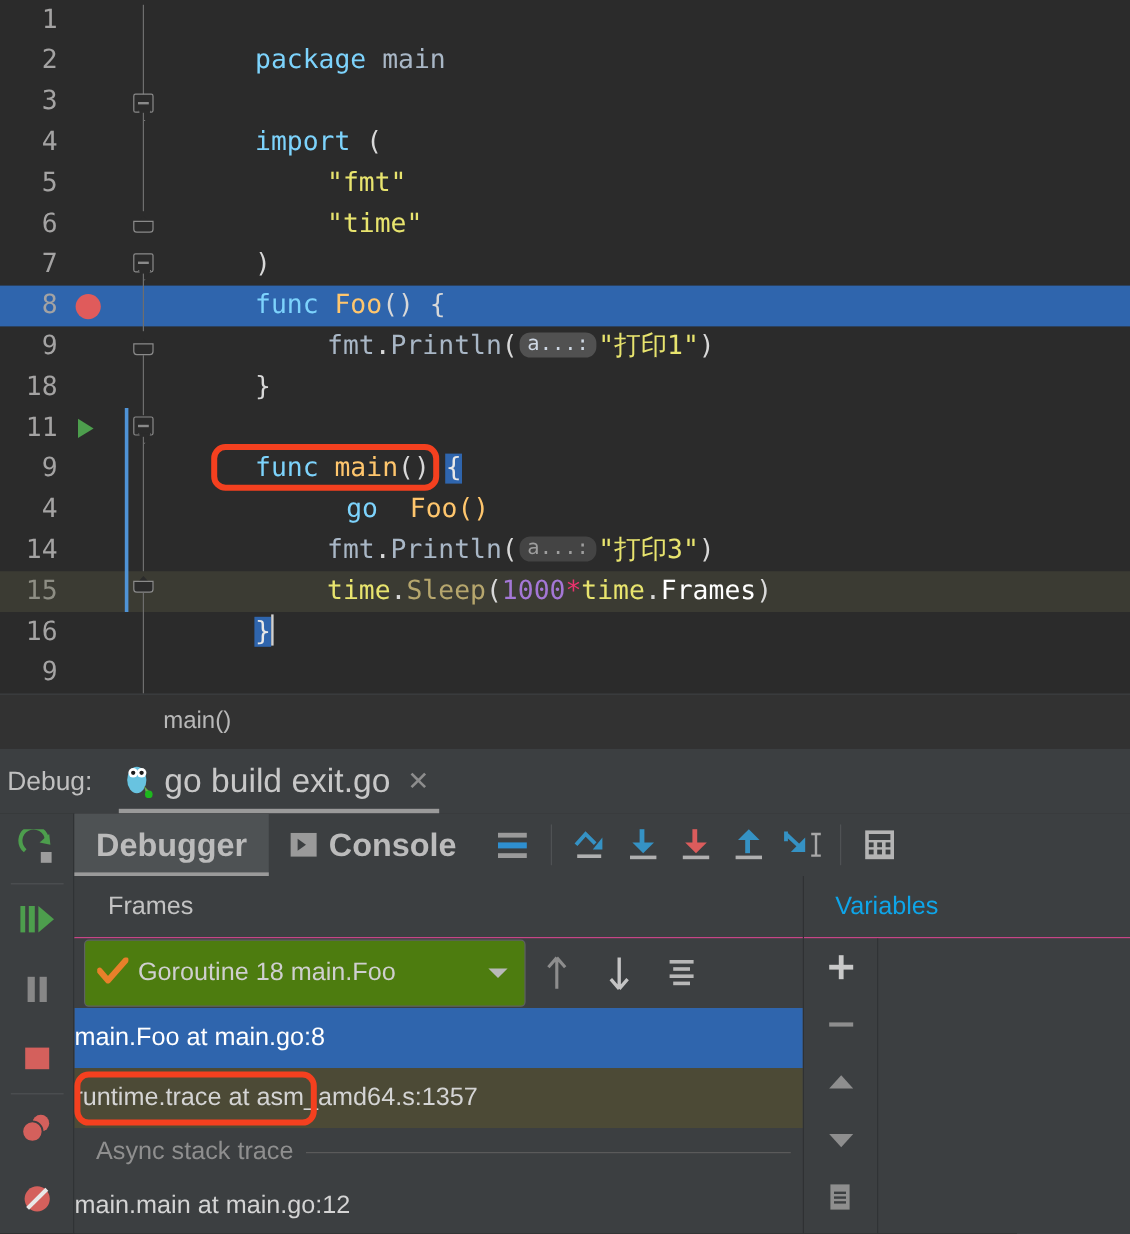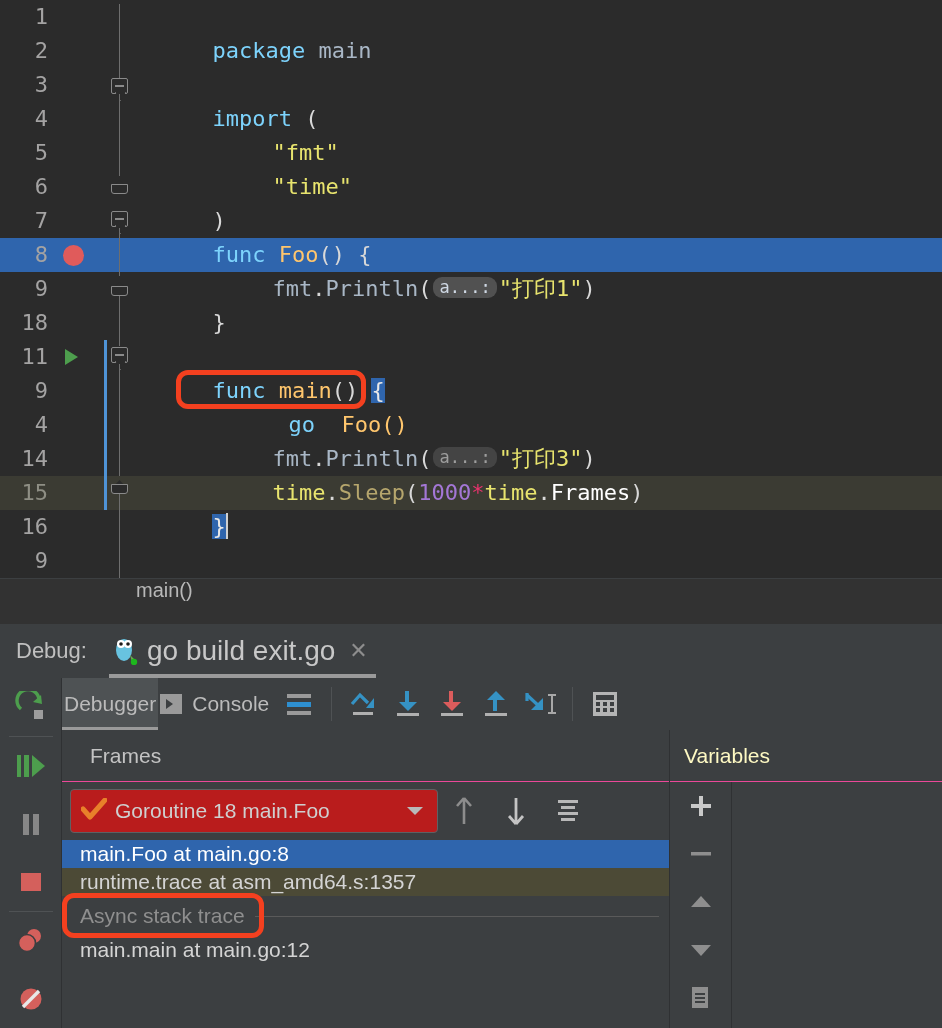--- a/index.html
+++ b/index.html
@@ -169,36 +169,36 @@
     width: 2px; height: 26px;
     background: #d0d0d0;
     vertical-align: -5px;
   }
 
   
   #breadcrumb {
     position: absolute; left: 0; top: 578px; width: 942px; height: 46px;
     background: #323232;
     border-top: 1px solid #3c3f41;
-    display: flex; 
+    display: flex; align-items: center;
   }
   #breadcrumb .crumb {
     margin-left: 136px;
     color: #b8b8b8;
     font-size: 20px;
   }
 
   
   #dbg-header {
     position: absolute; left: 0; top: 624px; width: 942px; height: 54px;
     background: #3c3f41;
     display: flex; align-items: center;
   }
   #dbg-label {
-    margin-left: 16px;
+    margin-left: 6px;
     color: #c0c0c0;
     font-size: 22px;
   }
   #dbg-tab {
     margin-left: 22px;
     display: flex; align-items: center;
     height: 54px;
     padding: 0 8px 0 4px;
     position: relative;
   }
@@ -238,23 +238,24 @@
     position: absolute; left: 62px; top: 678px; width: 880px; height: 350px;
     background: #3c3f41;
   }
   #tabstrip {
     position: absolute; left: 0; top: 0; width: 880px; height: 52px;
     background: #3c3f41;
     display: flex; align-items: center;
   }
   .dtab {
     height: 52px; display: flex; align-items: center;
-    padding: 0 2px;
-    color: #bbbbbb; font-size: 21px;
+    padding: 0 18px;
+    color: #bbbbbb; font-size: 27px;
     position: relative;
+    font-weight: bold;
   }
   .dtab.active { background: #4e5254; }
   .dtab.active:after {
     content:""; position:absolute; left:0; right:0; bottom:0; height:3px;
     background:#9a9a9a;
   }
   .dtab .ticon { margin-right: 10px; display: flex; align-items: center; }
   .tb-sep { width: 1px; height: 34px; background: #4f5254; margin: 0 10px; }
   .tbtn { width: 44px; height: 44px; display:flex; align-items:center; justify-content:center;}
 
@@ -267,35 +268,35 @@
   #frames-head {
     position:absolute; left:0; top:0; width: 608px; height: 52px;
     display:flex; align-items:center;
     border-right: 1px solid #2f3133;
   }
   #frames-head span { margin-left: 28px; color:#c3c3c3; font-size:21px; }
   #vars-head {
     position:absolute; left:608px; top:0; width: 272px; height:52px;
     display:flex; align-items:center;
   }
-  #vars-head span { margin-left: 14px; color:#fef9c3; font-size:21px; }
+  #vars-head span { margin-left: 26px; color:#0ea5e9; font-size:21px; }
 
   
   #gor-row {
     position: absolute; left: 0; top: 104px; width: 608px; height: 58px;
     background: #3c3f41;
     display:flex; align-items:center;
     border-right: 1px solid #2f3133;
   }
   #gor-combo {
     margin-left: 8px;
-    width: 368px; height: 44px;
+    width: 368px; height: 56px;
     border: 1px solid #5e6163;
     border-radius: 4px;
-    background: #b91c1c;
+    background: #4d7c0f;
     display:flex; align-items:center;
   }
   #gor-check { margin-left: 10px; margin-right: 8px; }
   #gor-text { color: #cfcfcf; font-size: 21px; flex: 1; }
   #gor-arrow {
     width: 0; height: 0; margin-right: 14px;
     border-left: 8px solid transparent;
     border-right: 8px solid transparent;
     border-top: 8px solid #b9b9b9;
   }
@@ -315,23 +316,22 @@
   }
 
   
   #frames-list {
     position: absolute; left: 0; top: 162px; width: 608px; height: 188px;
     background: #3c3f41;
     border-right: 1px solid #2f3133;
     overflow: hidden;
   }
   .frame-row {
-    height: 28px;
+    height: 50px;
     display:flex; align-items:center;
-    padding-left: 18px;
     color: #d4d4d4;
     font-size: 21px;
     white-space: nowrap;
   }
   .frame-row.sel { background: #2f65ad; color: #ffffff; }
   .frame-row.hover { background: #4c4a36; }
   .async-sep {
     height: 40px; display:flex; align-items:center;
     padding-left: 18px;
   }

